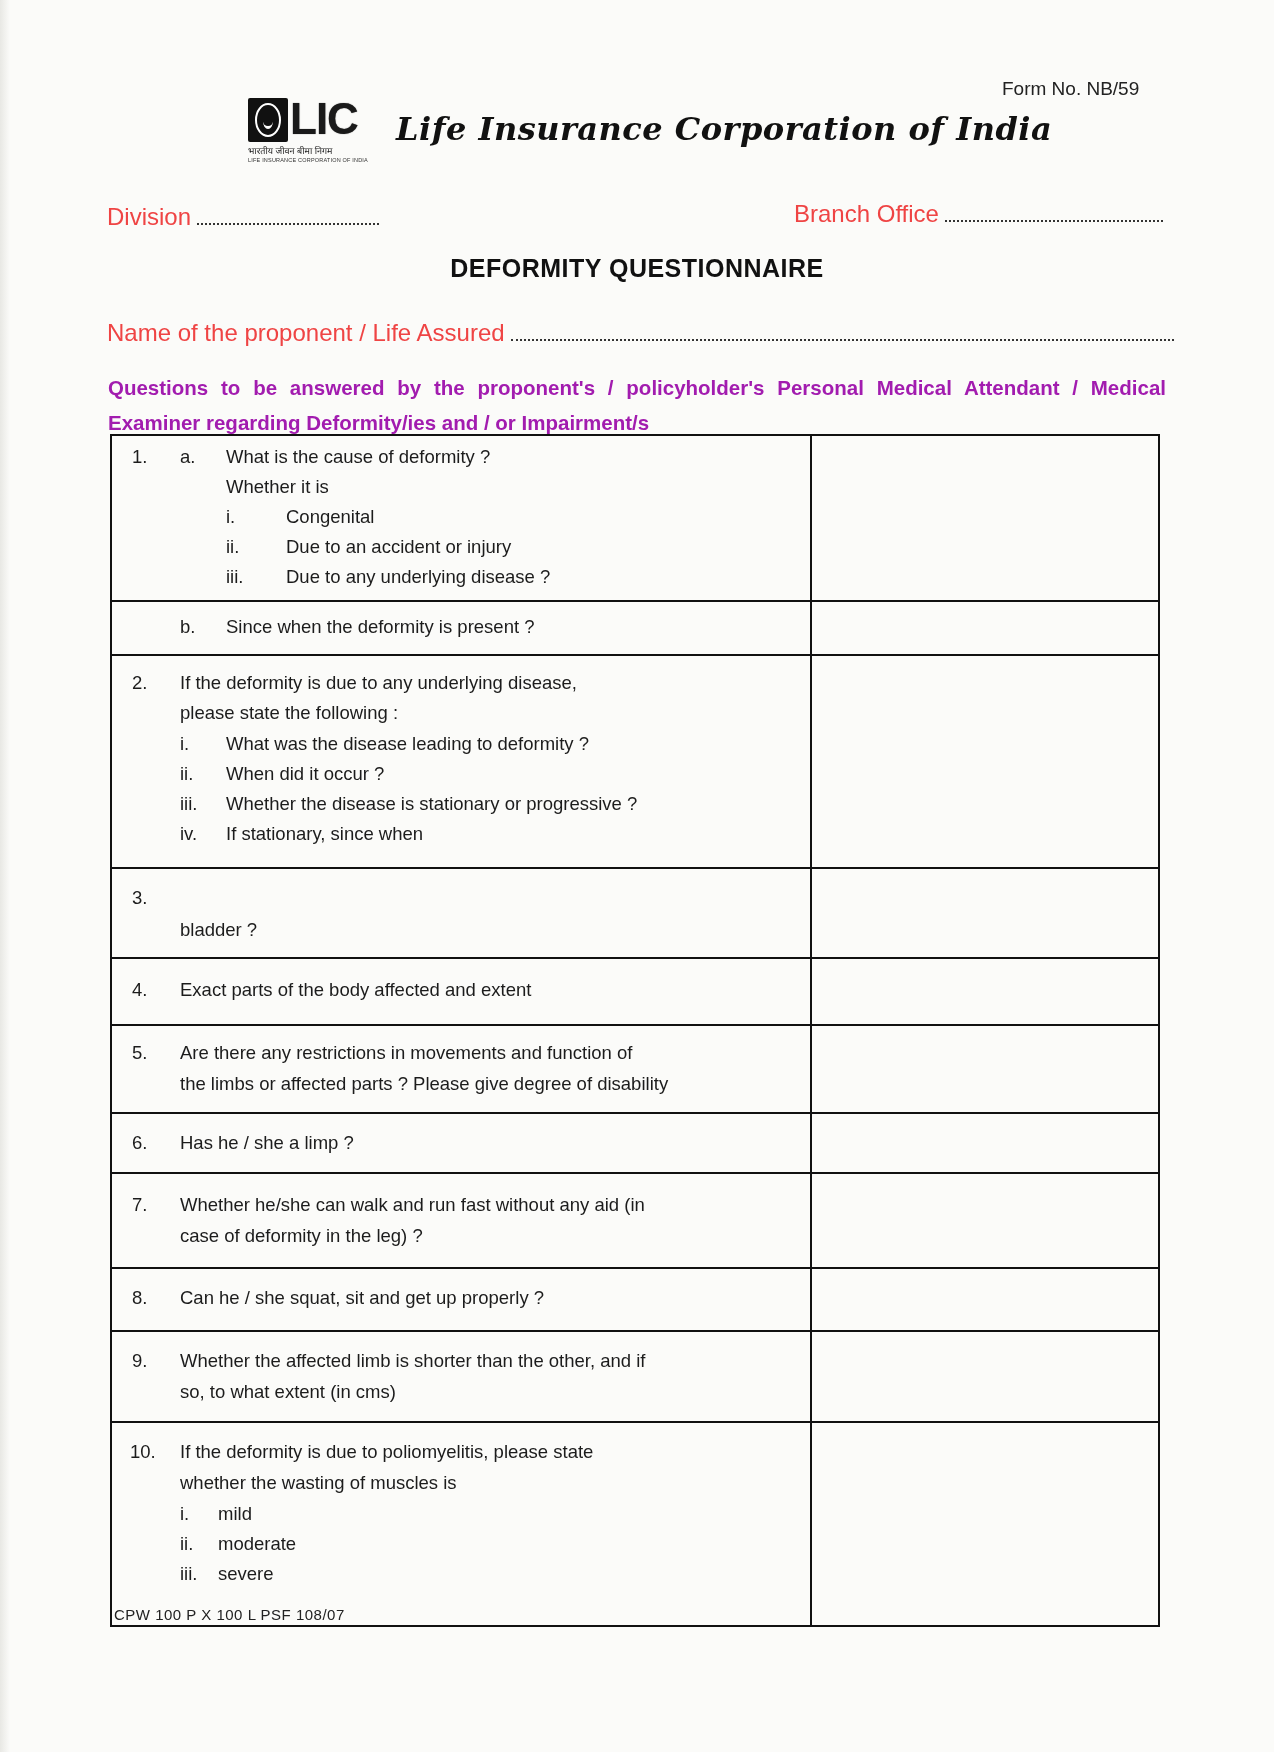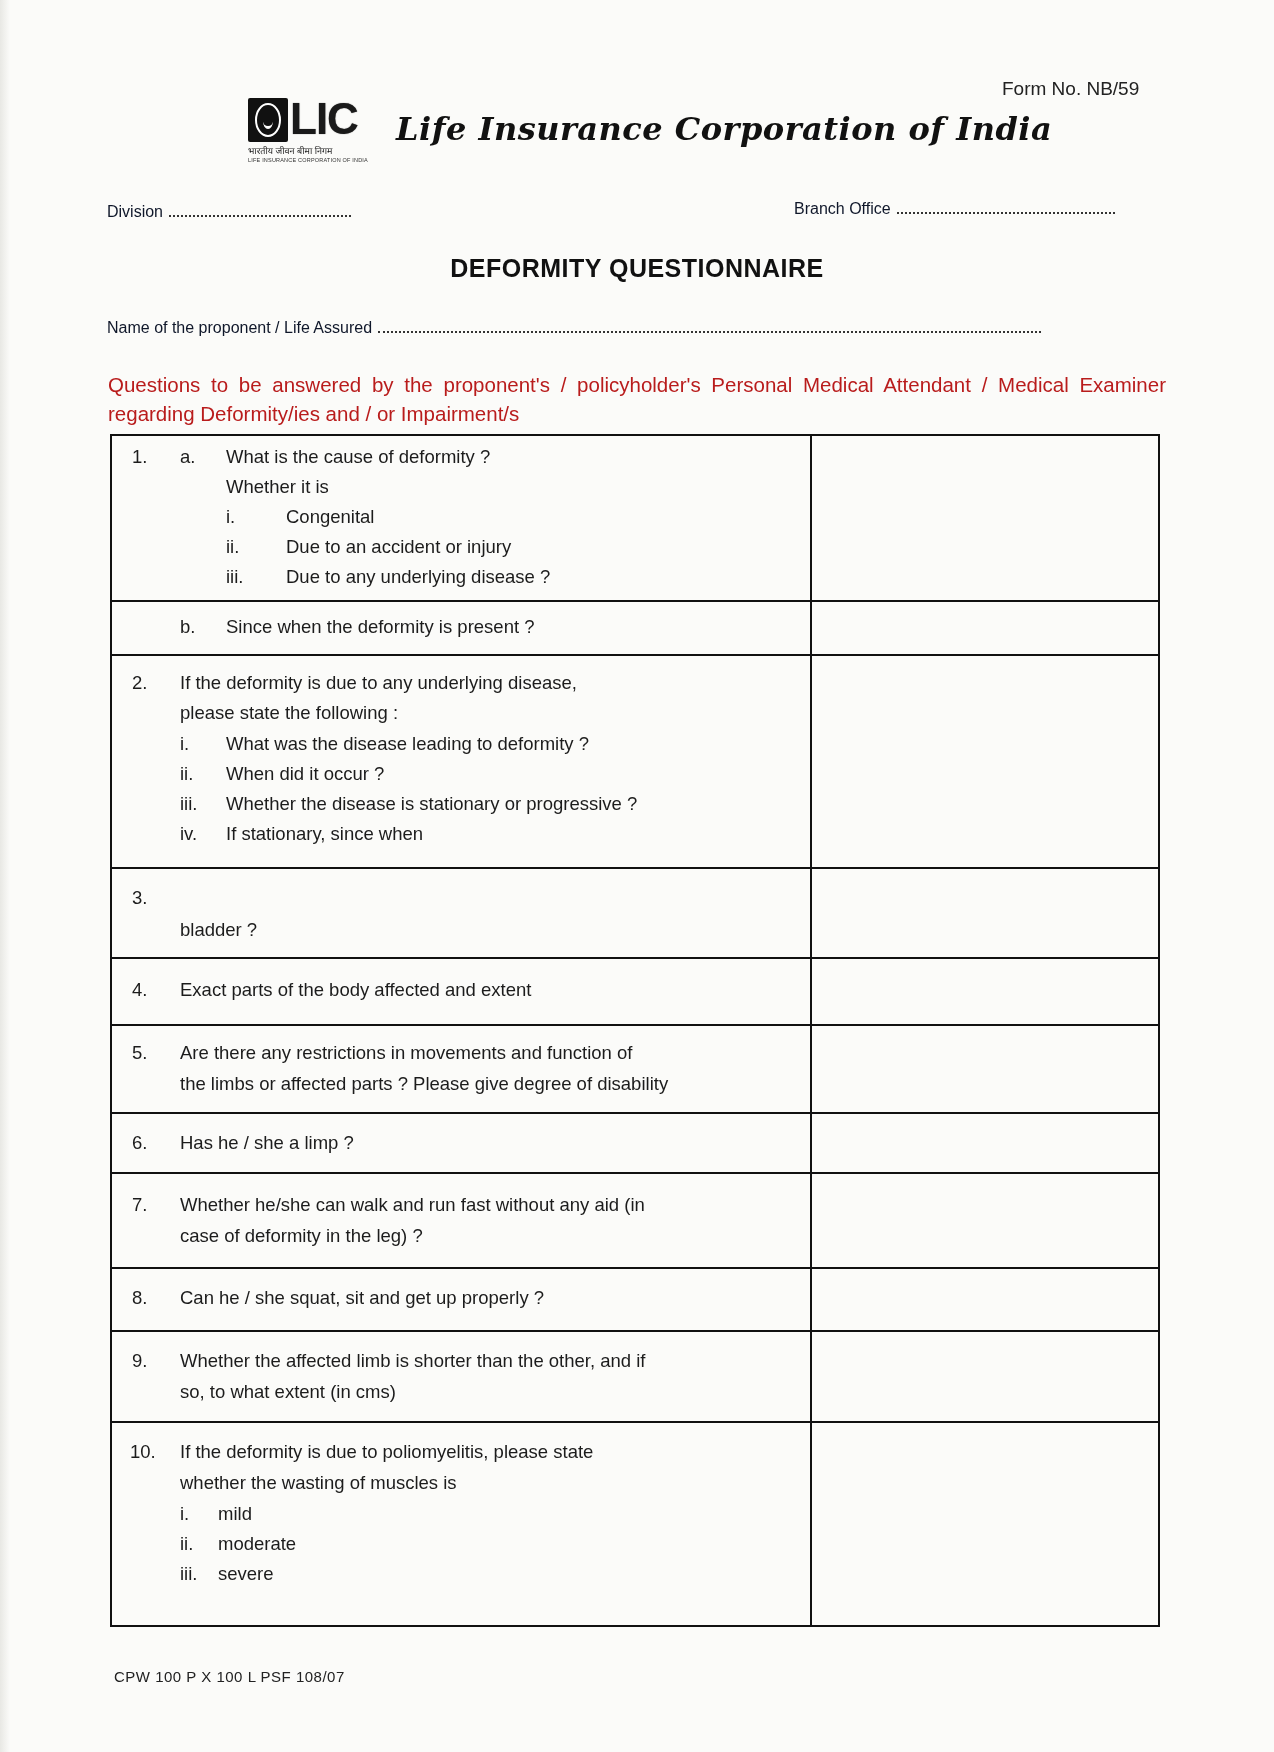--- a/index.html
+++ b/index.html
@@ -11,31 +11,31 @@
   .abs { position:absolute; }
   .form-no { top:78px; left:1002px; font-size:19px; color:#222; }
   .logo { top:98px; left:248px; width:130px; height:74px;text-align:center; }
   .logo-box { position:absolute; left:0; top:0; width:40px; height:44px; background:#111; border-radius:2px; }
   .logo-emblem { position:absolute; left:7px; top:5px; width:26px; height:34px; border:2px solid #fff; border-radius:50%; box-sizing:border-box; }
   .logo-emblem::after { content:""; position:absolute; left:6px; top:9px; width:10px; height:12px; border-bottom:3px solid #fff; border-radius:0 0 50% 50%; }
   .logo-lic { position:absolute; left:42px; top:-4px; font-size:44px; font-weight:bold; letter-spacing:-1px; color:#1a1a1a; font-family:"Liberation Sans", sans-serif; text-shadow:0 0 1px #555; }
   .logo-hindi { position:absolute; left:0; top:46px; font-size:9px; color:#222; white-space:nowrap; }
   .logo-eng { position:absolute; left:0; top:59px; font-size:5.5px; color:#333; white-space:nowrap; letter-spacing:0.2px; }
   .org-name { top:110px; left:396px; font-family:"DejaVu Serif", "Liberation Serif", serif; font-size:32px; font-weight:bold; font-style:italic; color:#111; letter-spacing:0.5px; }
-  .field { font-size:16px; color:#0f172a; white-space:nowrap; }
+  .field { font-size:24px; color:#ef4444; white-space:nowrap; }
   .dots { display:inline-block; border-bottom:2px dotted #333; height:0; vertical-align:baseline; margin-left:6px; }
   .title { top:254px; left:0; width:1274px; text-align:center; font-size:25px; font-weight:bold; letter-spacing:0.5px; color:#111; }
-  .instructions { top:370px; left:108px; width:1058px; font-size:20.5px; font-weight:normal; line-height:29px; color:#b91c1c; text-align:justify; }
+  .instructions { top:370px; left:108px; width:1058px; font-size:20.5px; font-weight:bold; line-height:35px; color:#a21caf; text-align:justify; }
   .table { position:absolute; left:110px; top:434px; width:1050px; border:2px solid #111; box-sizing:border-box; }
   .row { display:flex; border-top:2px solid #111; box-sizing:border-box; }
   .row:first-child { border-top:none; }
   .qcell { width:700px; border-right:2px solid #111; box-sizing:border-box; position:relative; font-size:18.5px; color:#1c1c1c; }
   .acell { flex:1; }
   .line { position:absolute; white-space:nowrap; }
-  .footer { top:1668px; left:114px; font-size:15px; color:#222; letter-spacing:0.5px; }
+  .footer { top:1606px; left:114px; font-size:15px; color:#222; letter-spacing:0.5px; }
   .left-edge { position:absolute; left:0; top:0; width:10px; height:1752px; background:linear-gradient(to right,#e8e8e4,#fbfbf9); }
 </style>
 </head>
 <body>
 
 <div class="left-edge"></div>
 
 <div class="abs form-no">Form No. NB/59</div>
 
 <div class="abs logo">

